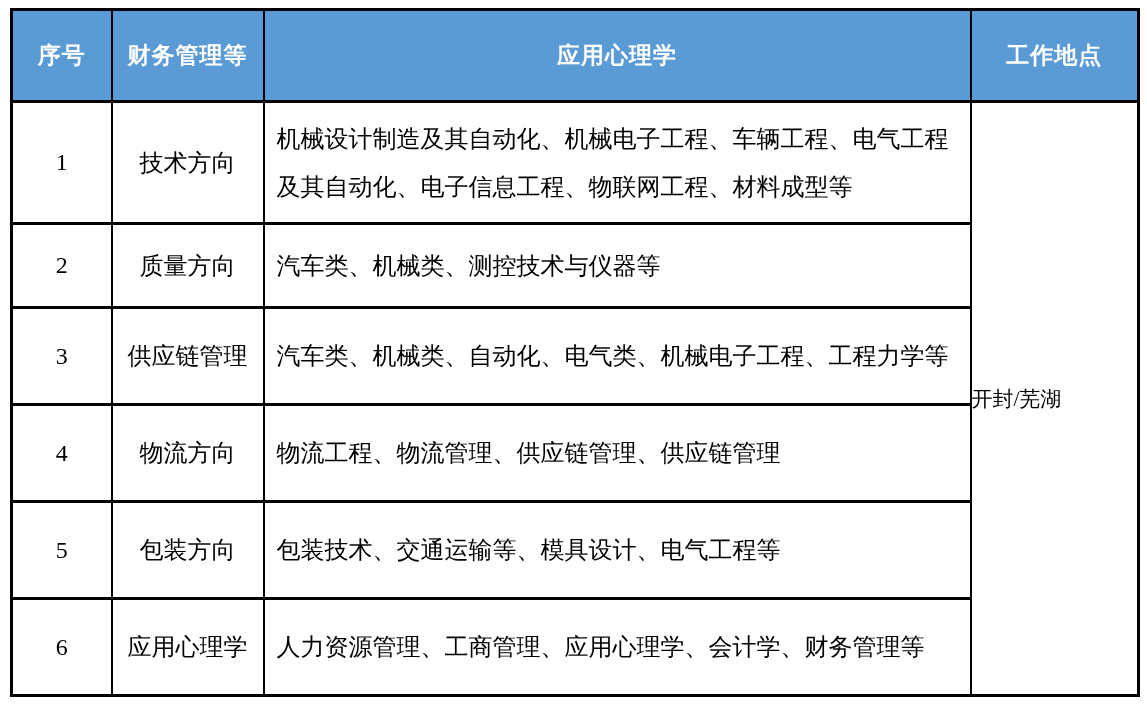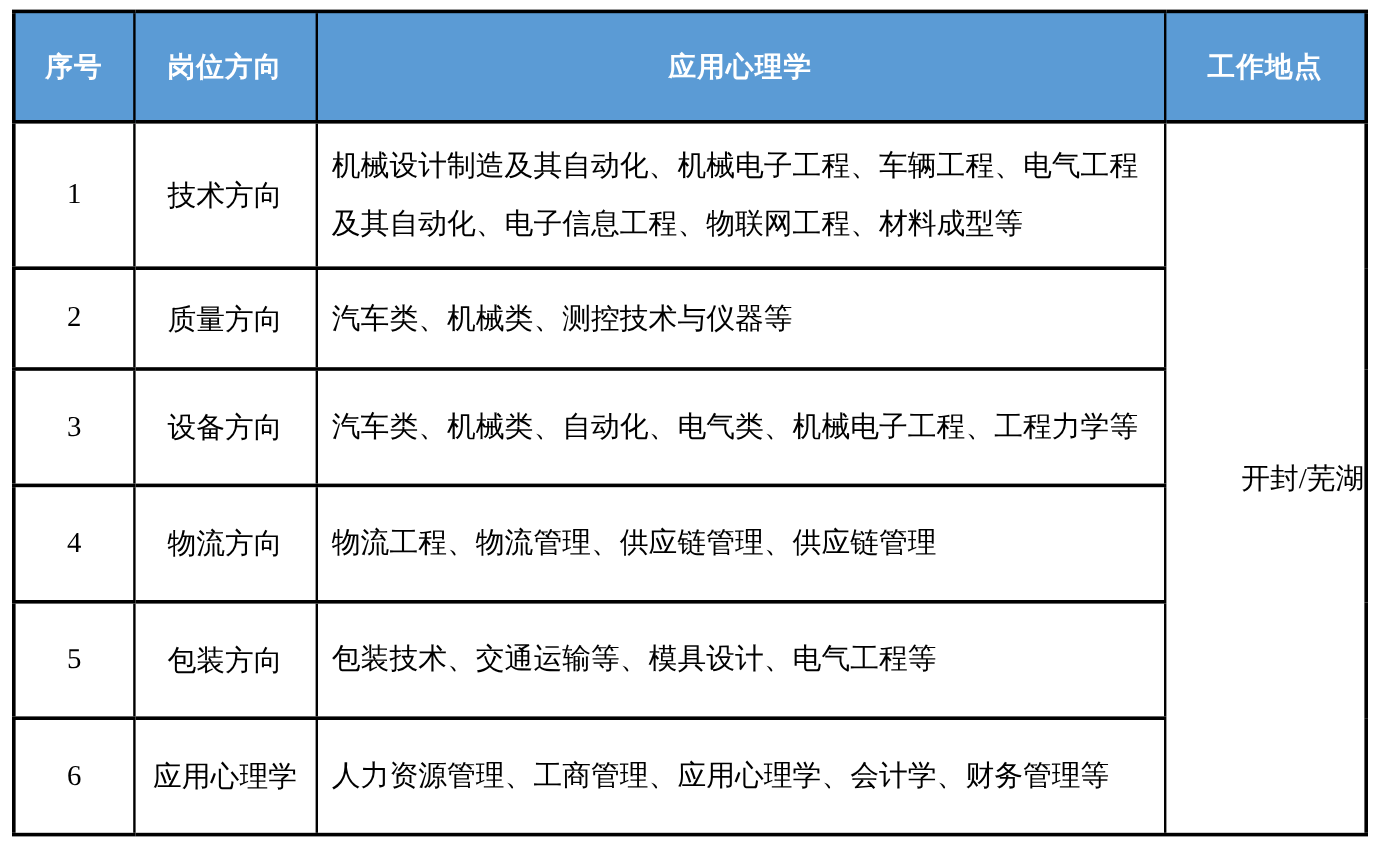--- a/index.html
+++ b/index.html
@@ -49,22 +49,22 @@
     font-size: 24px;
     text-align: center;
   }
   td.req {
     text-align: left;
     padding: 0 12px;
     line-height: 2;
     font-family: Liberation Serif, serif;
   }
   td.loc {
-    text-align: right;
-    font-size: 24px;
+    text-align: left;
+    font-size: 21px;
   }
   tr.r1 { height: 122px; }
   tr.r2 { height: 84px; }
   tr.r3 { height: 97px; }
   tr.r4 { height: 97px; }
   tr.r5 { height: 97px; }
   tr.r6 { height: 97px; }
 </style>
 </head>
 <body>
@@ -73,40 +73,40 @@
   <table class="positions">
     <colgroup>
       <col style="width:100px">
       <col style="width:152px">
       <col style="width:707px">
       <col style="width:168px">
     </colgroup>
     <thead>
       <tr>
         <th>序号</th>
-        <th>岗位方向</th>
+        <th>财务管理等</th>
         <th>应用心理学</th>
         <th>工作地点</th>
       </tr>
     </thead>
     <tbody>
       <tr class="r1">
         <td>1</td>
         <td>技术方向</td>
         <td class="req">机械设计制造及其自动化、机械电子工程、车辆工程、电气工程及其自动化、电子信息工程、物联网工程、材料成型等</td>
         <td class="loc" rowspan="6">开封/芜湖</td>
       </tr>
       <tr class="r2">
         <td>2</td>
         <td>质量方向</td>
         <td class="req">汽车类、机械类、测控技术与仪器等</td>
       </tr>
       <tr class="r3">
         <td>3</td>
-        <td>设备方向</td>
+        <td>供应链管理</td>
         <td class="req">汽车类、机械类、自动化、电气类、机械电子工程、工程力学等</td>
       </tr>
       <tr class="r4">
         <td>4</td>
         <td>物流方向</td>
         <td class="req">物流工程、物流管理、供应链管理、供应链管理</td>
       </tr>
       <tr class="r5">
         <td>5</td>
         <td>包装方向</td>

